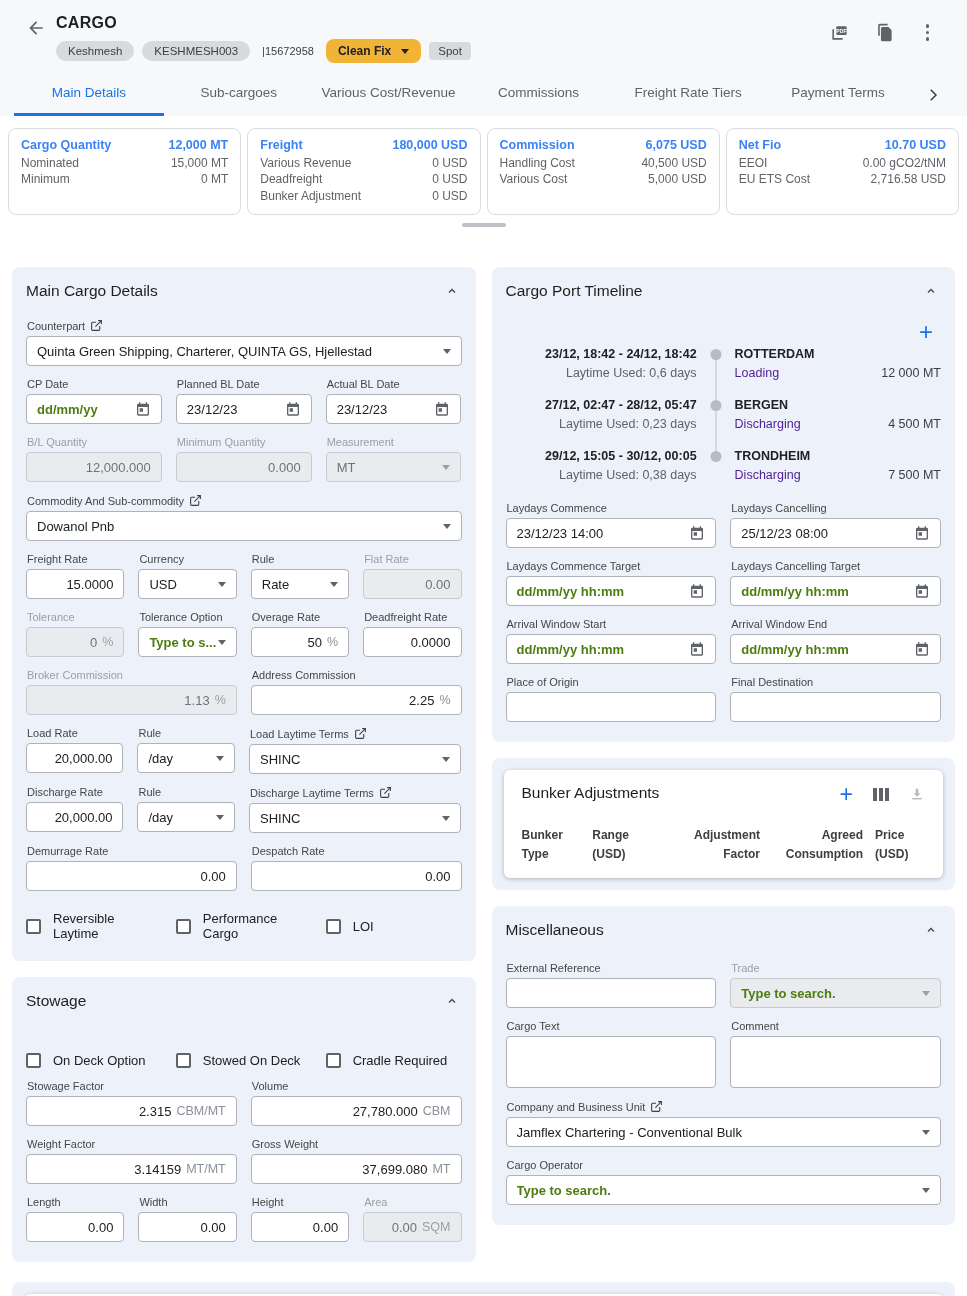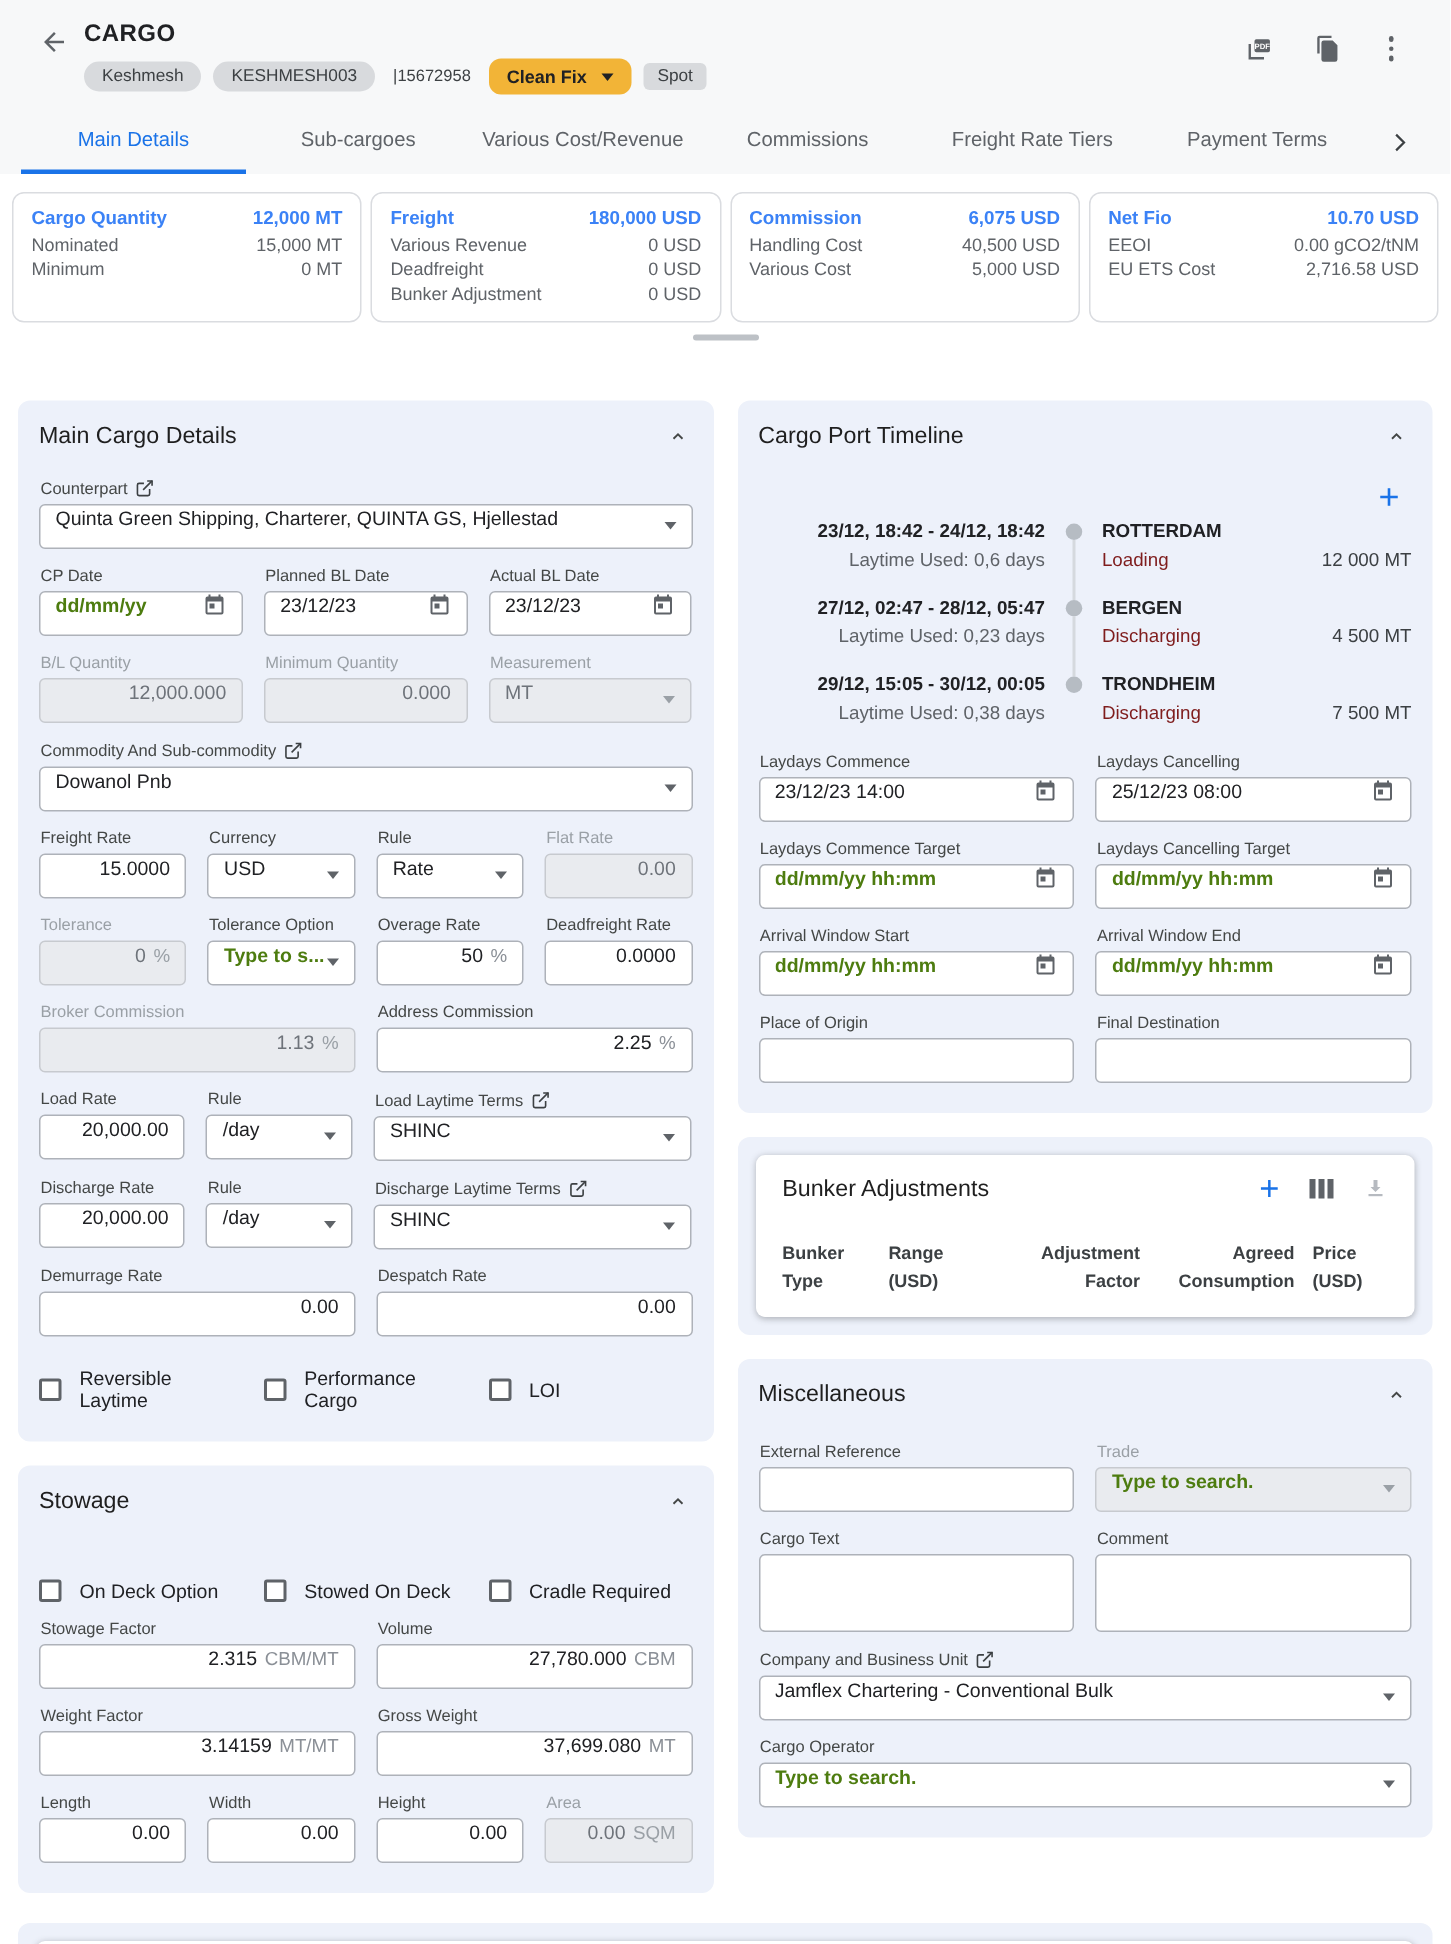--- a/index.html
+++ b/index.html
@@ -45,21 +45,21 @@
   .panel { background:#edf1fa; border-radius:8px; padding:14px 14px 20px; }
   .panel-head { display:flex; justify-content:space-between; align-items:center; }
   .panel-title { font-size:15.5px; color:#1f1f1f; }
   .collapse-btn { cursor:pointer; padding:4px; }
 
   
   .field { min-width:0; }
   .flabel { font-size:11px; color:#444746; margin:0 0 4px 1px; display:flex; align-items:center; gap:5px; white-space:nowrap; }
   .flabel.dis { color:#9aa0a6; }
   .input { height:30px; background:#fff; border:1px solid #aeb2b9; border-radius:4px;
-    display:flex; align-items:flex-end; padding:12px 10px; font-size:13px; color:#202124; }
+    display:flex; align-items:center; padding:0 10px; font-size:13px; color:#202124; }
   .input.num { justify-content:flex-end; }
   .input .unit { color:#8b9097; margin-left:5px; font-size:12.5px; }
   .input.dis { background:#e9ebef; border-color:#c7cacf; color:#6e737a; }
   .input.dis .unit { color:#9aa0a6; }
   .input .ph { color:#4d7c0f; overflow:hidden; white-space:nowrap; text-overflow:ellipsis;font-weight:bold; }
   .caret { width:0; height:0; border-left:4.5px solid transparent; border-right:4.5px solid transparent;
     border-top:5px solid #5f6368; margin-left:auto; flex:none; }
   .input.dis .caret { border-top-color:#9aa0a6; }
   .cal { margin-left:auto; flex:none; display:flex; }
   .textarea { height:52px; background:#fff; border:1px solid #aeb2b9; border-radius:4px; }
@@ -81,27 +81,27 @@
   .tl-left { text-align:right; padding-bottom:16px; }
   .tl-dates { font-size:12.5px; font-weight:bold; color:#202124; }
   .tl-laytime { font-size:12.5px; color:#5f6368; margin-top:5px; }
   .tl-mid { position:relative; }
   .tl-dot { position:absolute; left:50%; top:2px; transform:translateX(-50%); width:11px; height:11px;
     border-radius:50%; background:#b6bcc3; }
   .tl-row:not(:last-child) .tl-mid::after { content:""; position:absolute; left:50%; top:13px; bottom:-4px;
     transform:translateX(-50%); width:2px; background:#d5d9de; }
   .tl-right { display:flex; justify-content:space-between; align-items:flex-end; padding-bottom:16px; }
   .tl-port { font-size:12.5px; font-weight:bold; color:#202124; }
-  .tl-activity { font-size:12.5px; color:#7f1d1d; margin-top:5px; }
+  .tl-activity { font-size:12.5px; color:#4c1d95; margin-top:5px; }
   .tl-qty { font-size:12.5px; color:#3c4043; }
 
   
   .card-wrap { background:#edf1fa; border-radius:8px; padding:12px; }
   .white-card { background:#fff; border-radius:6px; box-shadow:0 1px 4px rgba(60,64,67,.35); padding:14px 18px 14px; }
-  .wc-head { display:flex; justify-content:space-between; align-items:flex-start; }
+  .wc-head { display:flex; justify-content:space-between; align-items:flex-end; }
   .wc-title { font-size:15.5px; color:#1f1f1f; }
   .wc-icons { display:flex; align-items:center; gap:20px; }
   .plus-icon { color:#1a73e8; font-size:23px; line-height:16px; font-weight:400; cursor:pointer; }
   .cols-icon { display:flex; gap:2px; cursor:pointer; }
   .cols-icon i { width:4px; height:13px; background:#5f6368; }
   .thead { font-size:12px; font-weight:bold; color:#3c4043; line-height:19px; }
   .bunker-cols { display:grid; grid-template-columns:1fr 1.15fr 1.5fr 1.55fr .85fr; gap:12px;
     margin-top:24px; align-items:center; }
   .bunker-cols .h { max-width:82px; }
   .bunker-cols .r { text-align:right; margin-left:auto; }

